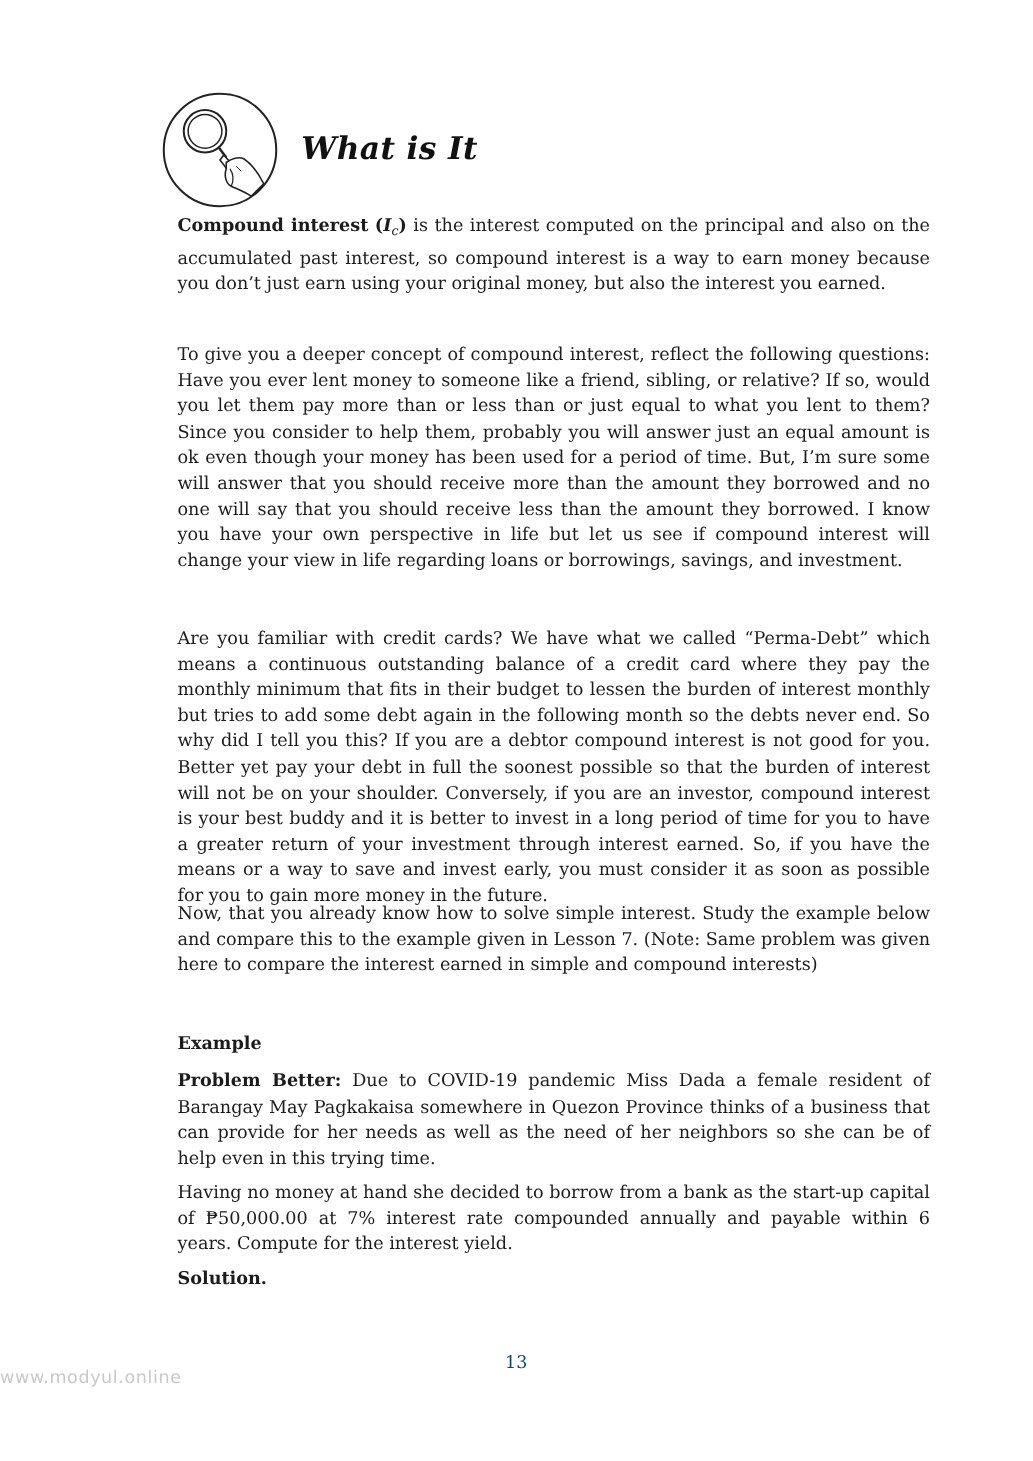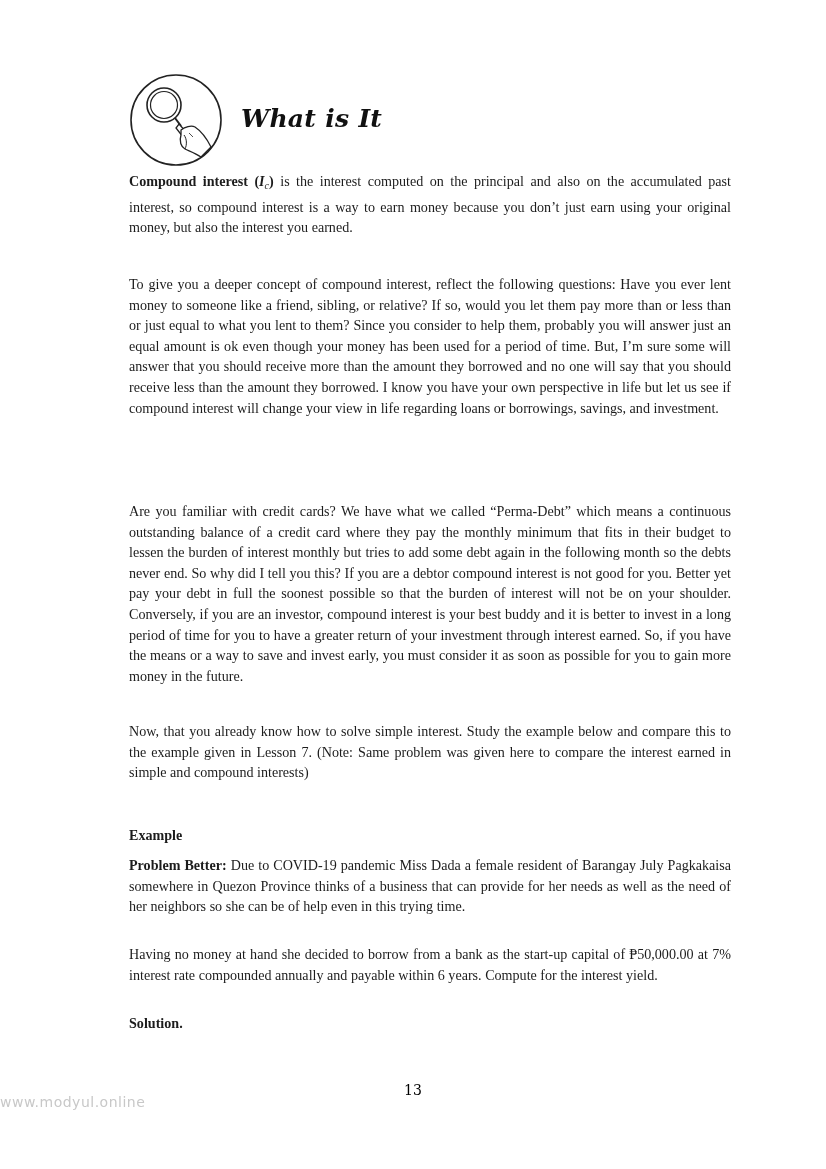--- a/index.html
+++ b/index.html
@@ -1,33 +1,33 @@
 <!DOCTYPE html>
 <html><head>
   <meta charset="utf-8">
   <style>
     html, body { margin: 0; padding: 0; background: #ffffff; }
     body { width: 826px; height: 1169px; position: relative; overflow: hidden; font-family: "DejaVu Serif", serif; color: #1a1a1a; }
     .page { position: absolute; left: 0; top: 0; width: 752px; height: 1169px; background: #fff; }
     .icon-wrap { position: absolute; left: 129px; top: 73px; width: 94px; height: 94px; }
     .heading { position: absolute; left: 241px; top: 104px; font-family: "DejaVu Serif", serif; font-weight: bold; font-style: italic; font-size: 25px; color: #111; letter-spacing: 0.3px; }
-    .body-text { position: absolute; left: 129px; width: 602px; font-size: 14.1px; line-height: 20.6px; text-align: justify; color: #1c1c1c; font-family: Liberation Serif, serif; }
+    .body-text { position: absolute; left: 142px; width: 602px; font-size: 14.1px; line-height: 20.6px; text-align: justify; color: #1c1c1c; }
     .body-text p { margin: 0; }
     .b { font-weight: bold; }
     .ic { font-style: italic; font-weight: bold; }
     .sub { font-size: 10px; vertical-align: -3px; font-style: italic; }
     .p1 { top: 171px; }
     .p2 { top: 274px; }
     .p3 { top: 501px; }
     .p4 { top: 721px; }
     .ex-label { top: 825px; }
     .p5 { top: 855px; }
     .p6 { top: 944px; }
     .sol { top: 1013px; }
-    .page-num { position: absolute; left: 0; width: 826px; top: 1082px; text-align: center; font-size: 14px; color: #000000; }
+    .page-num { position: absolute; left: 0; width: 826px; top: 1082px; text-align: center; font-size: 14px; color: #0c4a6e; }
     .watermark { position: absolute; left: 0; width: 826px; top: 1094px; text-align: left; font-family: "DejaVu Sans", sans-serif; font-size: 14px; color: #c8c8c8; letter-spacing: 0.5px; }
   </style>
 </head>
 <body>
 
 <div class="page">
 
   <div class="icon-wrap">
     <svg width="94" height="94" viewBox="0 0 94 94" xmlns="http://www.w3.org/2000/svg">
       <circle cx="47" cy="47" r="45" fill="none" stroke="#222" stroke-width="1.6"></circle>
@@ -55,21 +55,21 @@
     <p>Are you familiar with credit cards?  We have what we called “Perma-Debt” which means a continuous outstanding balance of a credit card where they pay the monthly minimum that fits in their budget to lessen the burden of interest monthly but tries to add some debt again in the following month so the debts never end. So why did I tell you this? If you are a debtor compound interest is not good for you. Better yet pay your debt in full the soonest possible so that the burden of interest will not be on your shoulder. Conversely, if you are an investor, compound interest is your best buddy and it is better to invest in a long period of time for you to have a greater return of your investment through interest earned. So, if you have the means or a way to save and invest early, you must consider it as soon as possible for you to gain more money in the future.</p>
   </div>
 
   <div class="body-text p4">
     <p>Now, that you already know how to solve simple interest. Study the example below and compare this to the example given in Lesson 7. (Note: Same problem was given here to compare the interest earned in simple and compound interests)</p>
   </div>
 
   <div class="body-text ex-label b">Example</div>
 
   <div class="body-text p5">
-    <p><span class="b">Problem Better:</span><span> Due to COVID-19 pandemic Miss Dada a female resident of Barangay July Pagkakaisa somewhere in Quezon Province thinks of a business that can provide for her needs as well as the need of her neighbors so she can be of help even in this trying time.</span></p>
+    <p><span class="b">Problem Better:</span><span> Due to COVID-19 pandemic Miss Dada a female resident of Barangay May Pagkakaisa somewhere in Quezon Province thinks of a business that can provide for her needs as well as the need of her neighbors so she can be of help even in this trying time.</span></p>
   </div>
 
   <div class="body-text p6">
     <p>Having no money at hand she decided to borrow from a bank as the start-up capital of ₱50,000.00 at 7% interest rate compounded annually and payable within 6 years. Compute for the interest yield.</p>
   </div>
 
   <div class="body-text sol b">Solution.</div>
 
   <div class="page-num">13</div>
   <div class="watermark">www.modyul.online</div>

